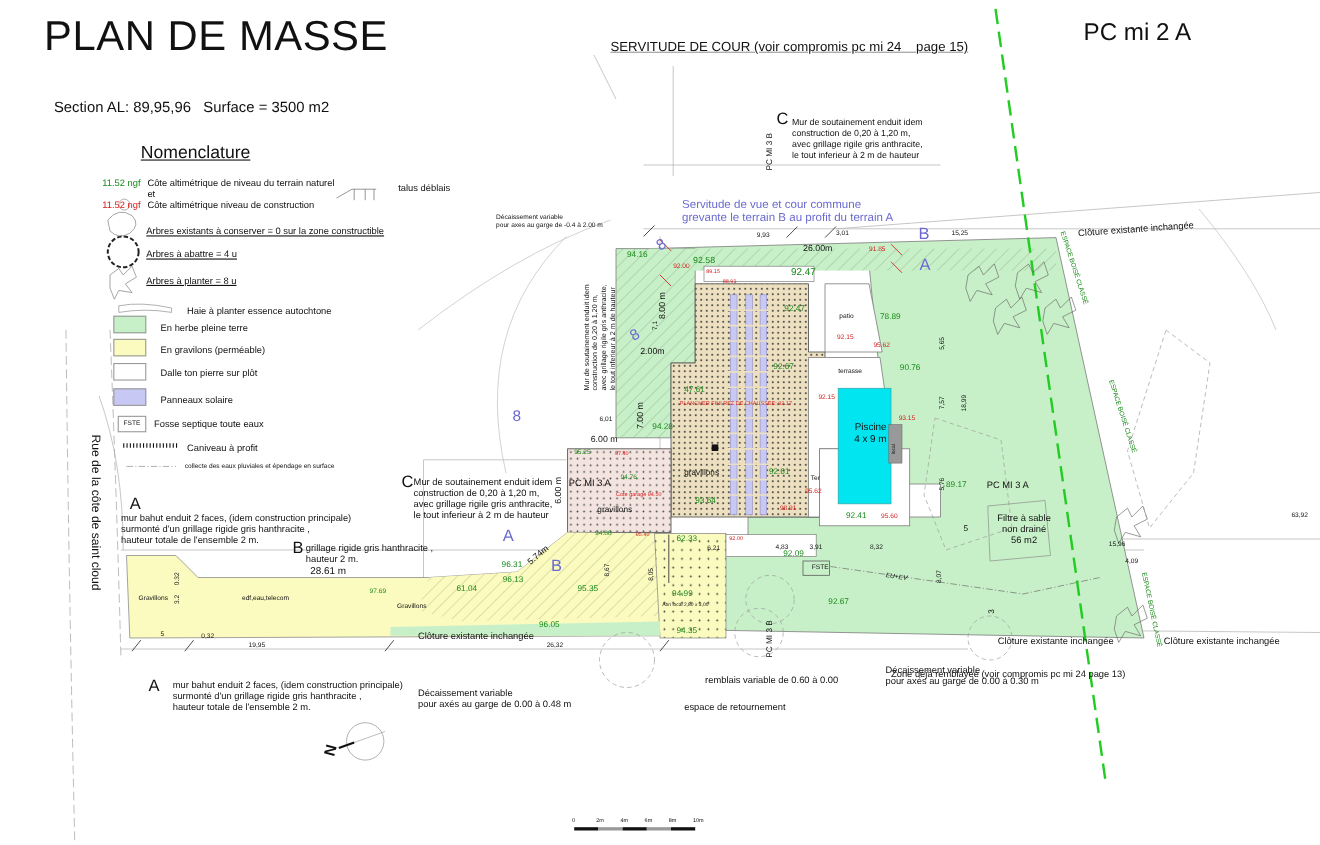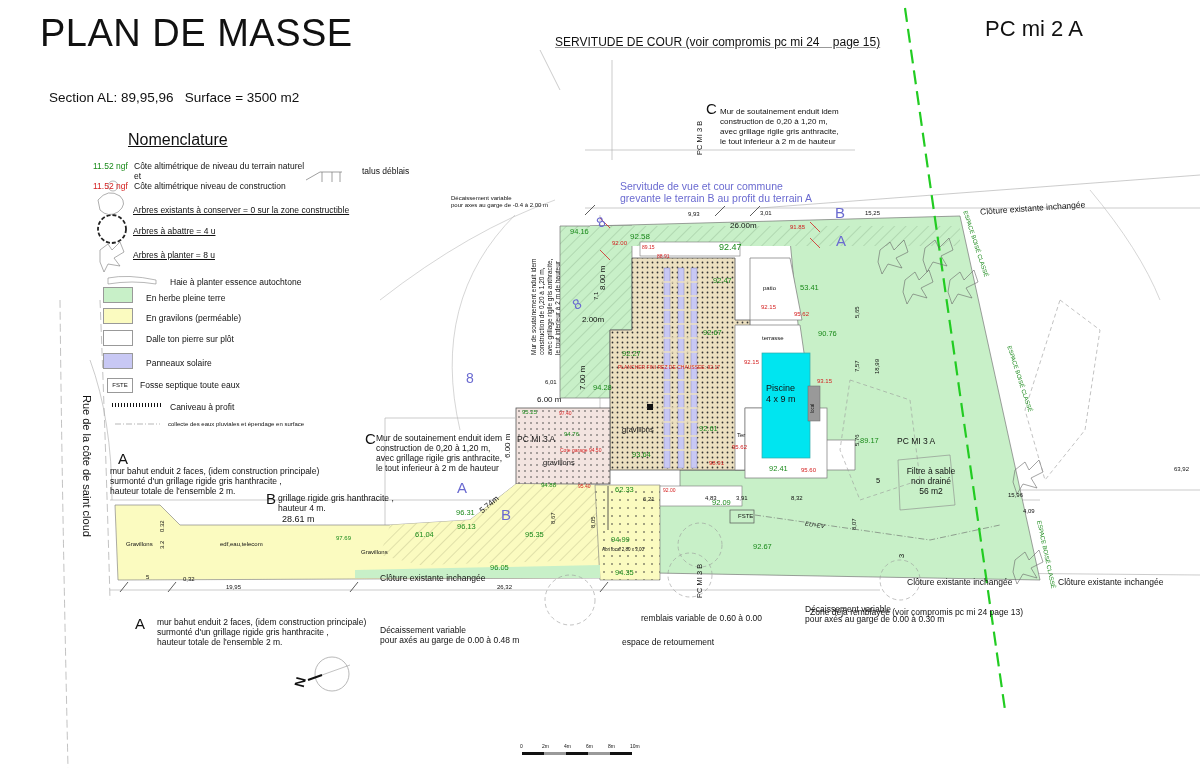--- a/index.html
+++ b/index.html
@@ -264,21 +264,21 @@
 <div class="abs big-letter" style="left:118px;top:450px">A</div>
 <div class="abs note" style="left:110px;top:466px">
   <div>mur bahut enduit 2 faces, (idem construction principale)</div>
     <div> surmonté d'un grillage rigide gris hanthracite ,</div>
     <div>hauteur totale de l'ensemble 2 m.</div>
 </div>
 
 <div class="abs big-letter" style="left:266px;top:490px">B</div>
 <div class="abs note" style="left:278px;top:493px">
   <div>grillage rigide gris hanthracite ,</div>
-    <div>hauteur  4 m.</div>
+    <div>hauteur  2 m.</div>
 </div>
 
 <div class="abs big-letter" style="left:135px;top:615px">A</div>
 <div class="abs note" style="left:157px;top:617px">
   <div>mur bahut enduit 2 faces, (idem construction principale)</div>
     <div> surmonté d'un grillage rigide gris hanthracite ,</div>
     <div>hauteur totale de l'ensemble 2 m.</div>
 </div>
 
 <div class="abs note" style="left:380px;top:625px">
@@ -313,39 +313,39 @@
 <div class="abs tiny" style="left:805px;top:522px;font-style:italic;transform:rotate(8deg)">EU+EV</div>
 <div class="abs tiny" style="left:220px;top:541px">edf,eau,telecom</div>
 <div class="abs red" style="left:618px;top:364px;font-size:5px">PLANCHER FINI REZ DE CHAUSSEE: 92.17</div>
 <div class="abs red" style="left:560px;top:447px;font-size:5px">Cote garage 94.50</div>
 <div class="abs" style="left:602px;top:547px;font-size:4.5px">Abri local 2,80 x 3,00</div>
 <div class="abs" style="left:738px;top:513px;font-size:6px">FSTE</div>
 
 <div class="abs tiny" style="left:763px;top:285px">patio</div>
 <div class="abs tiny" style="left:762px;top:335px">terrasse</div>
 <div class="abs tiny" style="left:737px;top:432px">Ter</div>
-<div class="abs" style="left:766px;top:383px;width:40px;text-align:left;font-size:9px;line-height:11px">
+<div class="abs" style="left:766px;top:383px;width:40px;text-align:right;font-size:9px;line-height:11px">
   <div>Piscine</div>
     <div>4 x 9 m</div>
 </div>
 <div class="abs rotm90" style="left:810px;top:413px;font-size:4.5px">local</div>
 <div class="abs small" style="left:622px;top:425px">gravillons</div>
 <div class="abs small" style="left:543px;top:458px">gravillons</div>
 <div class="abs tiny" style="left:126px;top:541px">Gravillons</div>
 <div class="abs tiny" style="left:361px;top:549px">Gravillons</div>
 
 <div>
   <div class="abs grn small" style="left:570px;top:227px">94.16</div>
   <div class="abs grn" style="left:630px;top:232px;font-size:8px">92.58</div>
   <div class="abs grn" style="left:719px;top:242px;font-size:9px">92.47</div>
   <div class="abs grn small" style="left:713px;top:276px">92.47</div>
-  <div class="abs grn small" style="left:800px;top:283px">53.41</div>
+  <div class="abs grn small" style="left:800px;top:283px">78.89</div>
   <div class="abs grn small" style="left:818px;top:329px">90.76</div>
   <div class="abs grn small" style="left:703px;top:328px">92.67</div>
-  <div class="abs grn small" style="left:622px;top:349px">92.27</div>
+  <div class="abs grn small" style="left:622px;top:349px">47.61</div>
   <div class="abs grn small" style="left:593px;top:383px">94.28</div>
   <div class="abs grn tiny" style="left:522px;top:409px">95.25</div>
   <div class="abs grn tiny" style="left:564px;top:431px">94.76</div>
   <div class="abs grn small" style="left:632px;top:450px">93.64</div>
   <div class="abs grn small" style="left:699px;top:424px">92.61</div>
   <div class="abs grn small" style="left:860px;top:436px">89.17</div>
   <div class="abs grn small" style="left:769px;top:464px">92.41</div>
   <div class="abs grn tiny" style="left:541px;top:482px">94.88</div>
   <div class="abs grn small" style="left:615px;top:485px">62.33</div>
   <div class="abs grn small" style="left:712px;top:498px">92.09</div>

